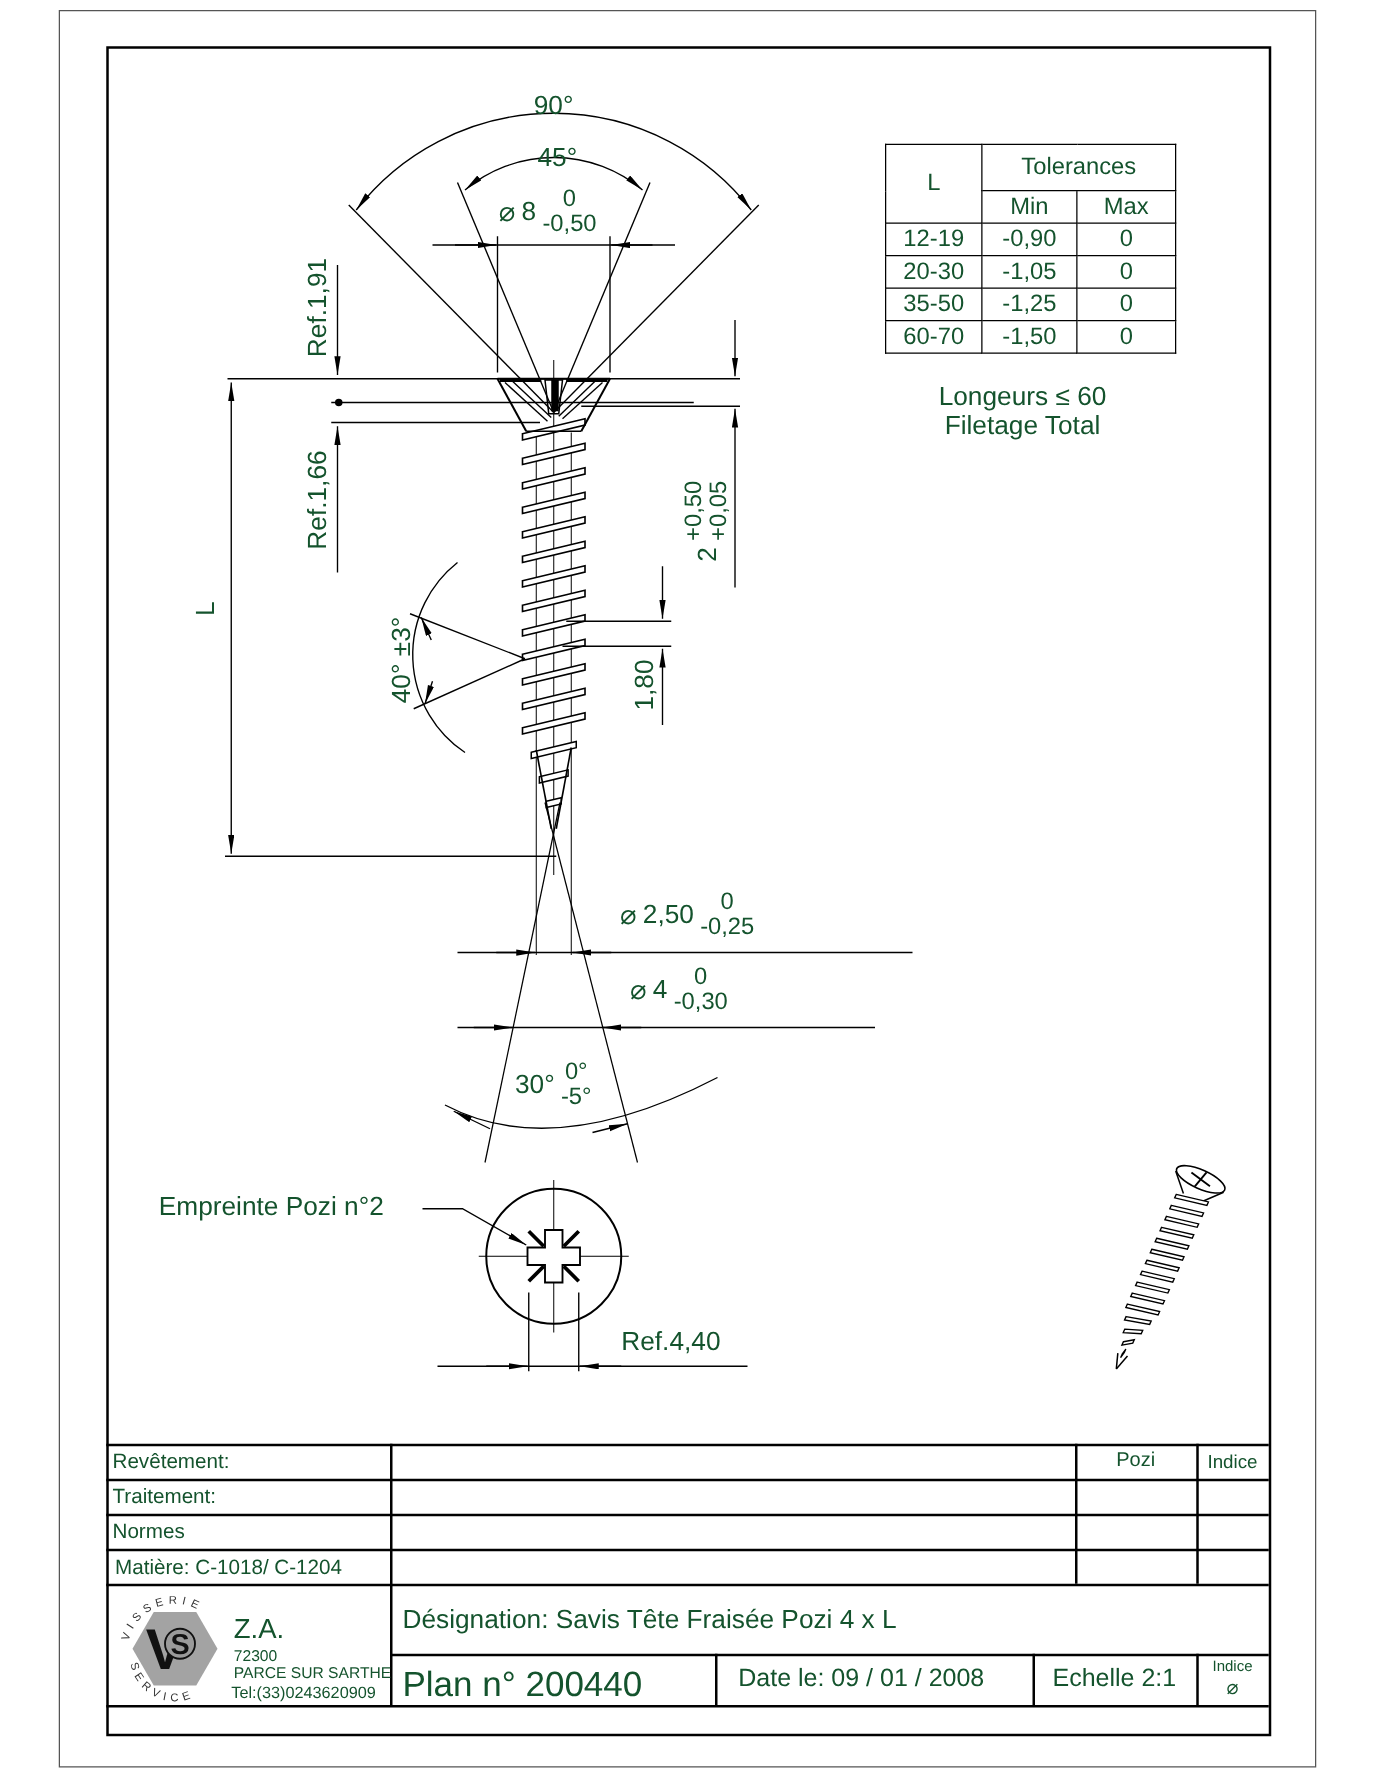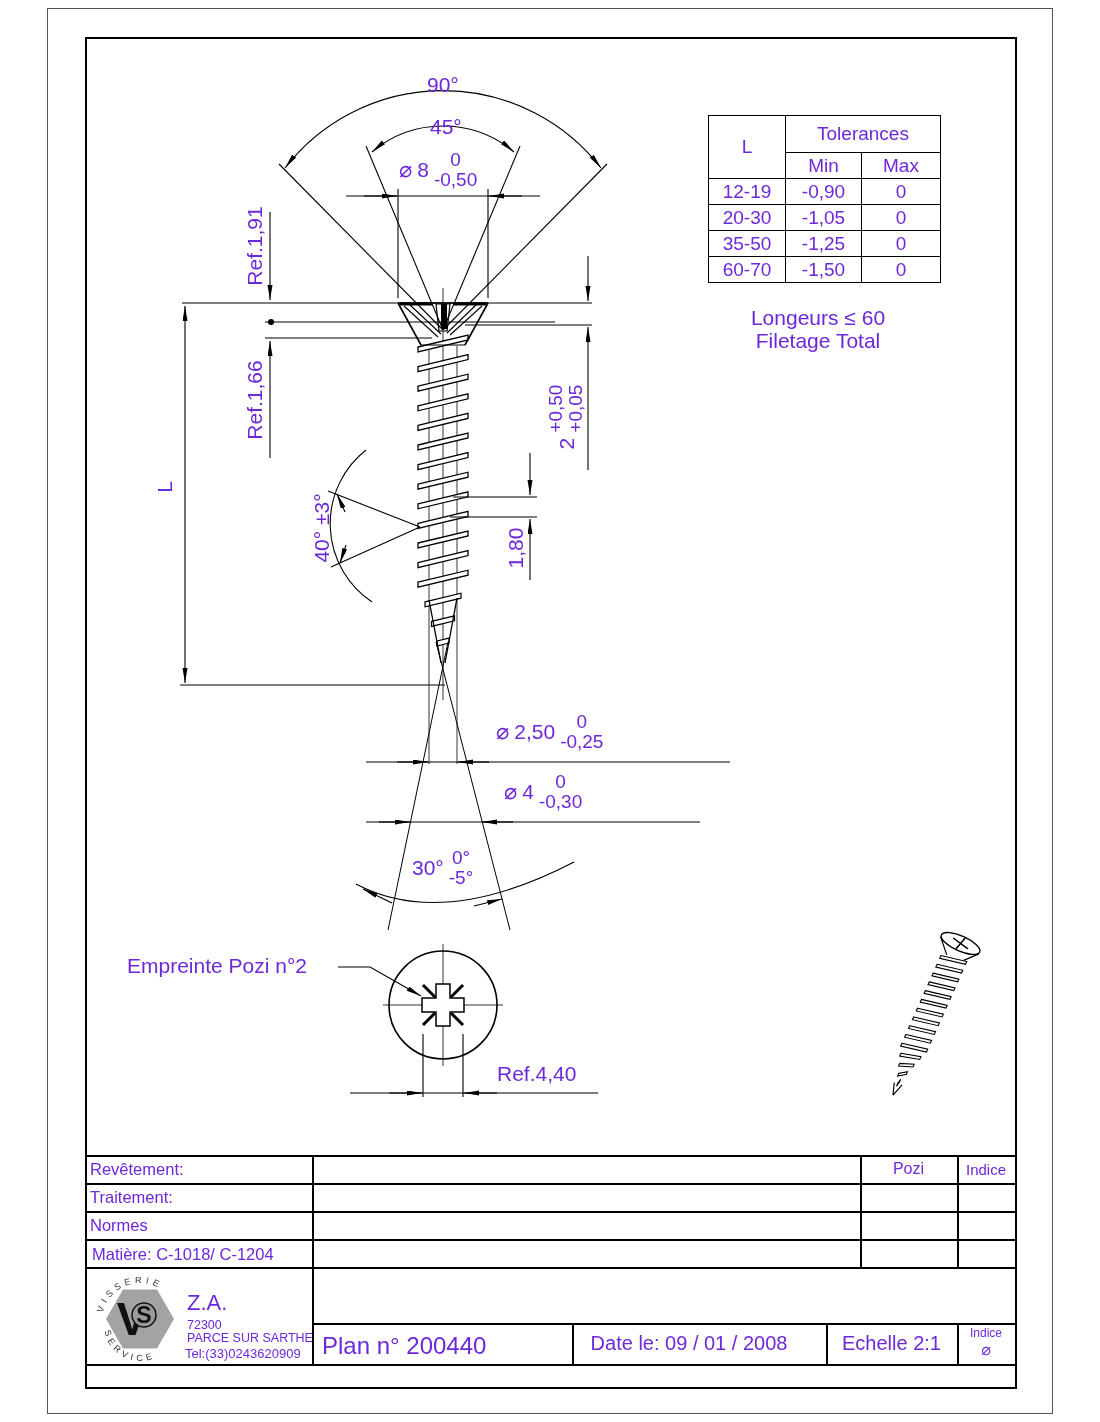--- a/index.html
+++ b/index.html
@@ -1,17 +1,17 @@
 <!DOCTYPE html>
 <html><head>
 <meta charset="utf-8">
 <style>
   html,body{margin:0;padding:0;background:#fff;}
   #page{position:relative;width:1100px;height:1422px;background:#fff;overflow:hidden;
-        font-family:"Liberation Sans","DejaVu Sans",sans-serif;color:#6d28d9;}
+        font-family:"Liberation Sans","DejaVu Sans",sans-serif;color:#14532d;}
   .abs{position:absolute;}
   #outer-border{left:47px;top:8px;width:1004px;height:1404px;border:1px solid #555;}
   #inner-frame{left:85px;top:37px;width:928px;height:1348px;border:2px solid #000;}
   svg{position:absolute;left:0;top:0;}
   
   .dim{position:absolute;font-size:21px;white-space:nowrap;display:flex;align-items:center;gap:5px;line-height:1;}
   .dim .sym{font-size:22px;}
   .stack{display:flex;flex-direction:column;align-items:center;line-height:1.05;font-size:19px;}
   .rotc{transform:rotate(-90deg);transform-origin:center center;justify-content:center;}
   
@@ -305,21 +305,22 @@
   <div class="vl" style="left:826px;top:1323px;height:41px;"></div>
   <div class="vl" style="left:957px;top:1323px;height:41px;"></div>
 
   <div class="tb" style="left:90px;top:1160px;">Revêtement:</div>
   <div class="tb" style="left:90px;top:1188px;">Traitement:</div>
   <div class="tb" style="left:90px;top:1216px;">Normes</div>
   <div class="tb" style="left:92px;top:1245px;">Matière: C-1018/ C-1204</div>
   <div class="tb tbc" style="left:860px;top:1160px;width:97px;font-size:16px;">Pozi</div>
   <div class="tb tbc" style="left:957px;top:1161px;width:58px;font-size:15px;">Indice</div>
 
-  <div class="tb" style="left:322px;top:1332px;font-size:24px;">Plan n° 200440</div>
+  <div class="tb" style="left:322px;top:1284px;font-size:21px;">Désignation: Savis Tête Fraisée Pozi  4 x L</div>
+  <div class="tb" style="left:322px;top:1332px;font-size:28px;">Plan n° 200440</div>
   <div class="tb tbc" style="left:572px;top:1332px;width:234px;font-size:20px;">Date le: 09 / 01 / 2008</div>
   <div class="tb tbc" style="left:826px;top:1332px;width:131px;font-size:20px;">Echelle 2:1</div>
   <div class="tb tbc" style="left:957px;top:1326px;width:58px;font-size:12px;">Indice</div>
   <div class="tb tbc" style="left:957px;top:1340px;width:58px;font-size:16px;">⌀</div>
 
   <svg class="abs" width="92" height="92" style="left:94px;top:1277px;" viewBox="0 0 92 92">
     <polygon points="80,42 63,71.4 29,71.4 12,42 29,12.6 63,12.6" fill="#a3a3a3" stroke="none"></polygon>
     <path id="ringtop" d="M8,44 A38,38 0 0 1 84,44" fill="none"></path>
     <path id="ringbot" d="M10,48 A36,36 0 0 0 82,48" fill="none"></path>
     <text font-size="9" letter-spacing="4" fill="#333">

